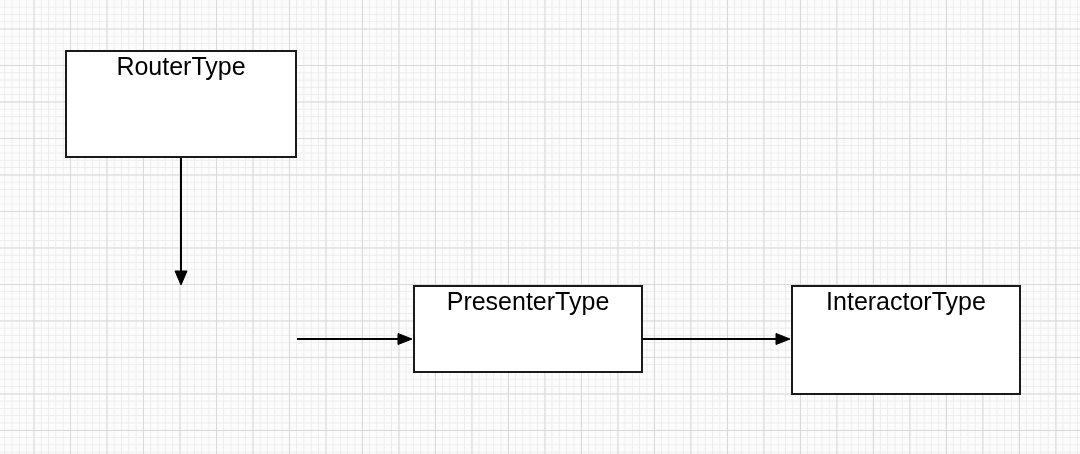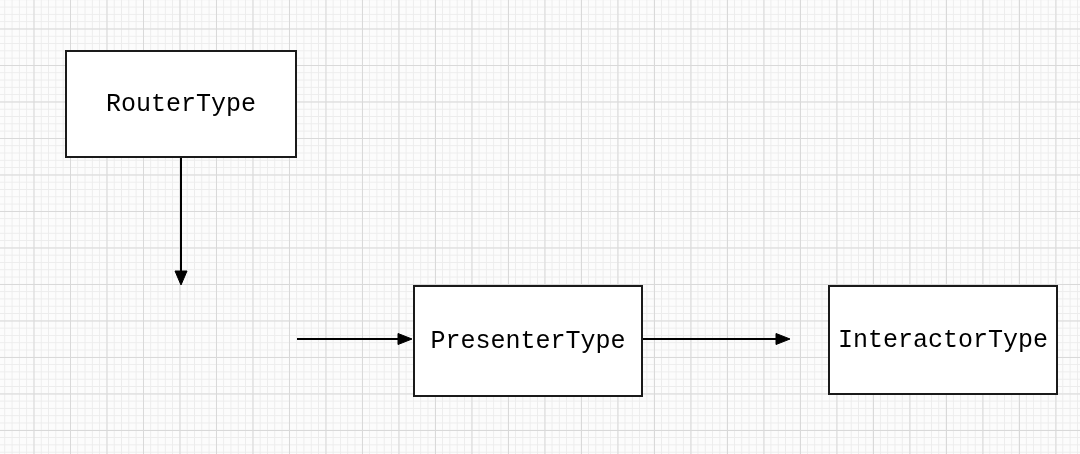--- a/index.html
+++ b/index.html
@@ -26,36 +26,35 @@
     background-size: 36.5px 36.5px, 36.5px 36.5px, 7.3px 7.3px, 7.3px 7.3px;
     background-position: -3px -8px, -3px -8px, -3px -8px, -3px -8px;
   }
 
   .node {
     position: absolute;
     box-sizing: border-box;
     background: #ffffff;
     border: 2px solid #1a1a1a;
     display: flex;
-    align-items: center;
+    align-items: flex-start;
     justify-content: center;
-    font-family: Liberation Mono, monospace;
   }
 
   .node-label {
     font-size: 25px;
     color: #000000;
     white-space: nowrap;
     user-select: none;
   }
 
   #node-router     { left: 65px;  top: 50px;  width: 232px; height: 108px; }
   #node-view       { left: 65px;  top: 285px; width: 232px; height: 110px; }
-  #node-presenter  { left: 413px; top: 285px; width: 230px; height: 112px; }
-  #node-interactor { left: 828px; top: 285px; width: 230px; height: 110px; }
+  #node-presenter  { left: 413px; top: 285px; width: 230px; height: 88px; }
+  #node-interactor { left: 791px; top: 285px; width: 230px; height: 110px; }
 
   .edges {
     position: absolute;
     left: 0; top: 0;
     width: 1080px;
     height: 454px;
   }
 
   .edges line {
     stroke: #000000;

